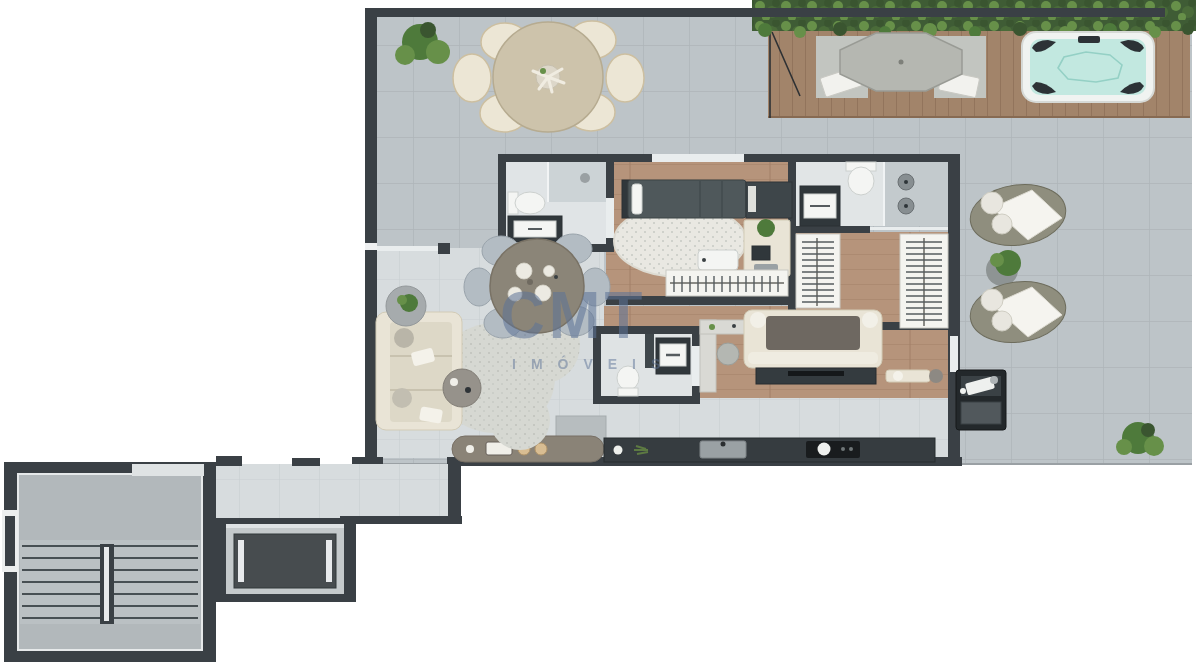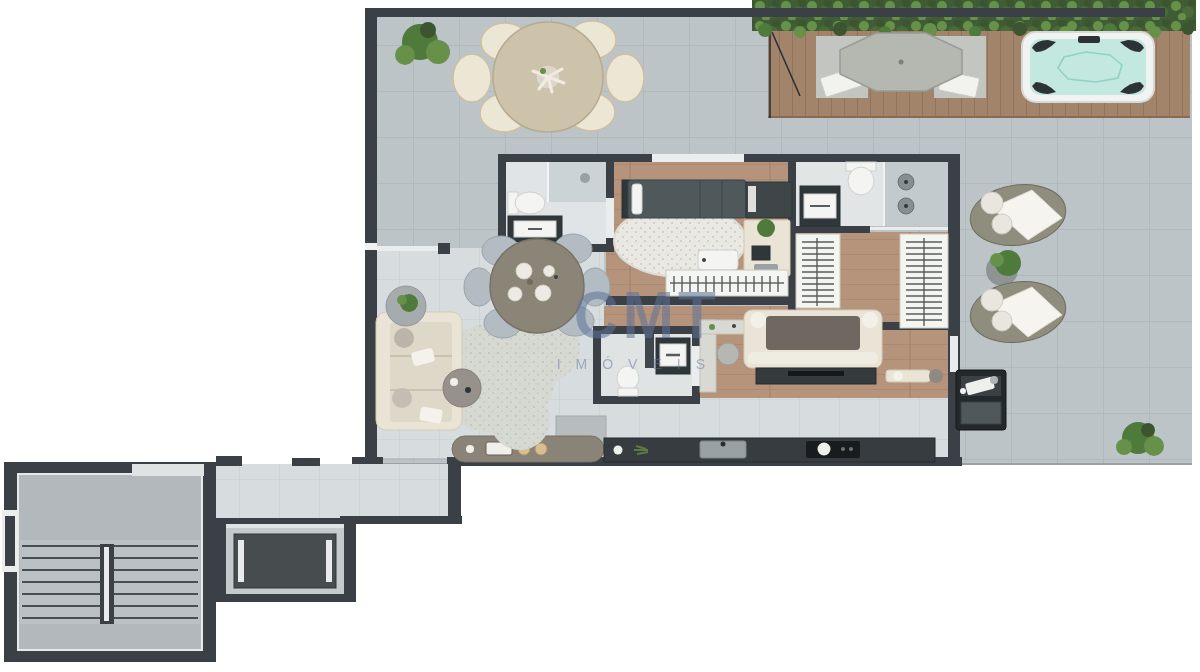--- a/index.html
+++ b/index.html
@@ -13,25 +13,25 @@
   .dark-f{fill:var(--darkFixture);stroke:var(--wallDeep);stroke-width:1}
   .cream-f{fill:var(--cream);stroke:var(--creamLine);stroke-width:1}
   .chair-out{fill:#ece6d5;stroke:#cdbfa0;stroke-width:1.5}
   .chair-in{fill:var(--chairBlue);stroke:#99a3ab;stroke-width:1}
   .plate{fill:#eceae2;stroke:#d8d5ca;stroke-width:.8}
   .green1{fill:var(--plant)} .green2{fill:var(--plantLight)} .green3{fill:#3a5530}
   .rackline{stroke:#565c5f;stroke-width:1.4;fill:none}
   .rodline{stroke:#8a8a85;stroke-width:2;fill:none}
   .stepline{stroke:#474f53;stroke-width:2;fill:none}
   .rail-light{fill:#e8eaec}
-  .watermark{position:absolute;left:500px;top:284px;width:220px;text-align:right;
+  .watermark{position:absolute;left:500px;top:284px;width:220px;text-align:left;
              color:var(--watermark);pointer-events:none;}
   .watermark .brand{font-size:62px;font-weight:bold;letter-spacing:4px;line-height:1;
                     opacity:.55;transform:scaleY(1.08);}
-  .watermark .subtitle{font-size:14px;font-weight:normal;letter-spacing:15px;margin-top:10px;
+  .watermark .subtitle{font-size:14px;font-weight:bold;letter-spacing:15px;margin-top:10px;
                        opacity:.5;padding-left:12px;}
 </style>
 </head>
 <body>
 
 <div class="stage">
 <svg width="1200" height="672" viewBox="0 0 1200 672">
   <defs>
     <pattern id="patTerrace" width="46" height="46" patternUnits="userSpaceOnUse">
       <rect width="46" height="46" style="fill:var(--terrace)"></rect>

